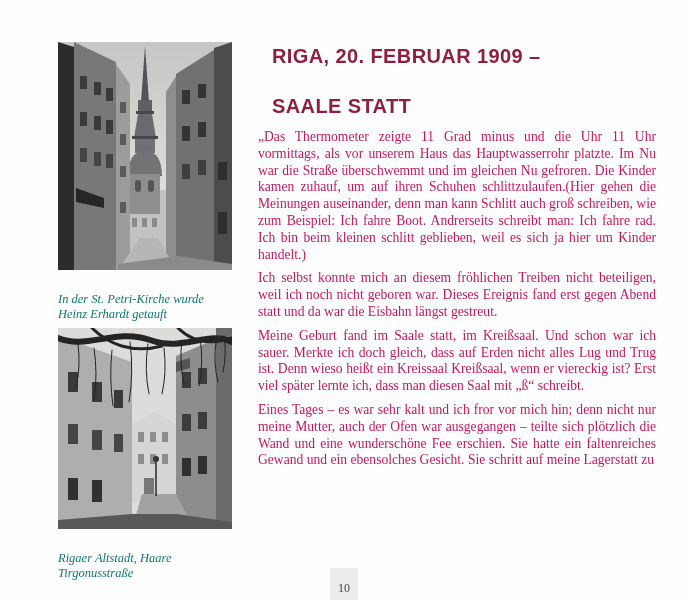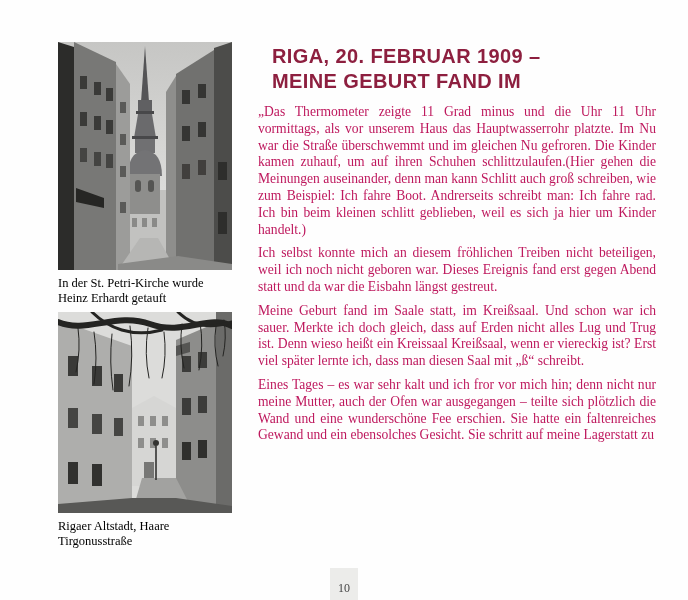--- a/index.html
+++ b/index.html
@@ -15,24 +15,25 @@
   .photo-col {
     position: absolute;
     left: 58px;
     top: 42px;
     width: 174px;
   }
   figure { margin: 0; padding: 0; }
   .photo { display: block; width: 174px; }
   .photo svg { display: block; }
   figcaption {
-    margin-top: 6px;
+    margin-top: 22px;
+    font-style: italic;
     font-size: 12.5px;
     line-height: 15px;
-    color: #000000;
+    color: #0f766e;
   }
   .figure-2 { margin-top: 6px; }
   
   .text-col {
     position: absolute;
     left: 258px;
     top: 44px;
     width: 398px;
   }
   h1.chapter-title {
@@ -207,21 +208,22 @@
         </svg>
       </div>
       <figcaption>Rigaer Altstadt, Haare Tirgonusstraße</figcaption>
     </figure>
 
   </aside>
 
   <main class="text-col">
     <h1 class="chapter-title" style="color: rgb(141, 31, 63);">
       <span>RIGA, 20. FEBRUAR 1909 –</span><br>
-      <span>MEINE GEBURT FAND IM</span><br>
+      <br>
+      <span>SAALE STATT</span>
     </h1>
     <div class="body-text">
       <p>„Das Thermometer zeigte 11 Grad minus und die Uhr 11 Uhr vormittags, als vor unserem Haus das Hauptwasserrohr platzte. Im Nu war die Straße überschwemmt und im gleichen Nu gefroren. Die Kinder kamen zuhauf, um auf ihren Schuhen schlittzulaufen.(Hier gehen die Meinungen auseinander, denn man kann Schlitt auch groß schreiben, wie zum Beispiel: Ich fahre Boot. Andrerseits schreibt man: Ich fahre rad. Ich bin beim kleinen schlitt geblieben, weil es sich ja hier um Kinder handelt.)</p>
       <p>Ich selbst konnte mich an diesem fröhlichen Treiben nicht beteiligen, weil ich noch nicht geboren war. Dieses Ereignis fand erst gegen Abend statt und da war die Eisbahn längst gestreut.</p>
       <p>Meine Geburt fand im Saale statt, im Kreißsaal. Und schon war ich sauer. Merkte ich doch gleich, dass auf Erden nicht alles Lug und Trug ist. Denn wieso heißt ein Kreissaal Kreißsaal, wenn er viereckig ist? Erst viel später lernte ich, dass man diesen Saal mit „ß“ schreibt.</p>
       <p>Eines Tages – es war sehr kalt und ich fror vor mich hin; denn nicht nur meine Mutter, auch der Ofen war ausgegangen – teilte sich plötzlich die Wand und eine wunderschöne Fee erschien. Sie hatte ein faltenreiches Gewand und ein ebensolches Gesicht. Sie schritt auf meine Lagerstatt zu</p>
     </div>
   </main>
 
   <div class="page-number" style="background: rgb(236, 236, 234);">10</div>

